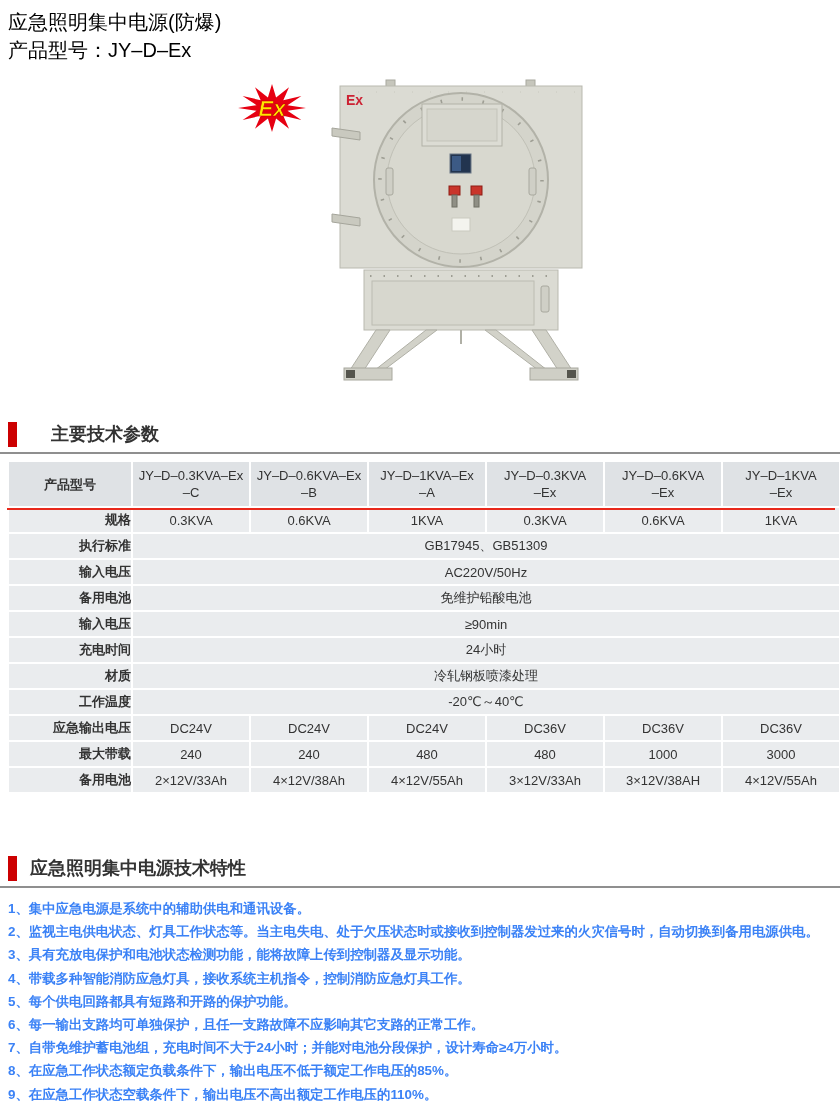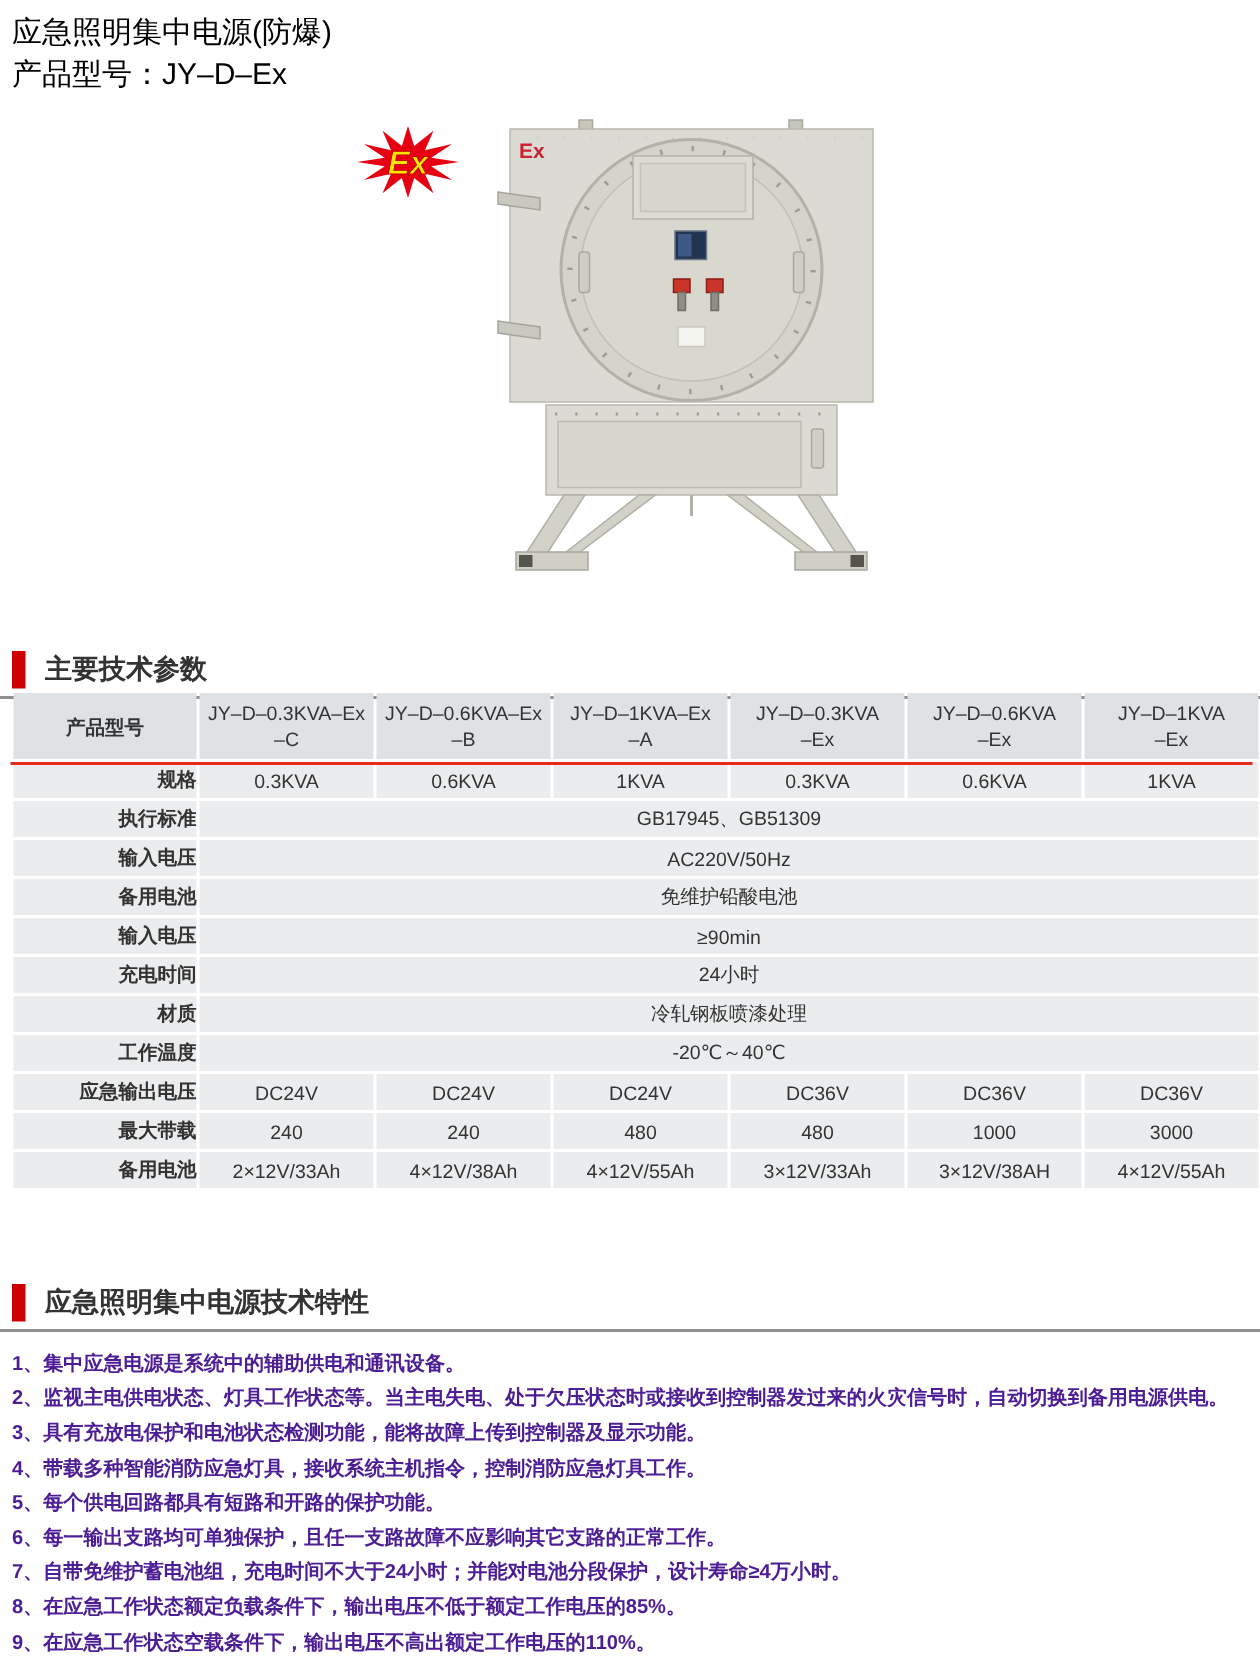--- a/index.html
+++ b/index.html
@@ -14,37 +14,37 @@
   
   .figure { position:absolute; left:0; top:72px; width:840px; height:330px; }
   .badge { position:absolute; left:234px; top:8px; width:76px; height:56px; }
   .cabinet { position:absolute; left:330px; top:6px; width:262px; height:304px; }
 
   
   .section { position:absolute; left:0; width:840px; height:34px;
              border-bottom:2px solid #8f8f8f; display:flex; align-items:center; }
   .section .redbar { width:9px; height:25px; background:#cc0001; margin:0 13px 4px 8px; }
   .section h2 { font-size:18px; font-weight:600; color:#333; padding-bottom:4px; }
-  .section-specs { top:432px; }
+  .section-specs { top:420px;gap:21px; }
   .section-features { top:854px; }
 
   
   .tablewrap { position:absolute; left:7px; top:460px; width:828px; }
   table.spec { border-collapse:separate; border-spacing:2px; table-layout:fixed; width:828px; }
   table.spec th, table.spec td { background:#eaecee; font-size:13px; text-align:center;
                                  vertical-align:middle; font-weight:normal; color:#333; }
   table.spec thead th { background:#dfe2e5; height:44px; line-height:17px; }
   table.spec thead th.corner { font-weight:bold; }
   table.spec tbody td { height:24px; }
   table.spec td.rowlabel { text-align:right; padding-left:17px; font-weight:600; }
   .red-rule { position:absolute; left:0; top:48px; width:828px; height:2px; background:#e8291c; }
 
   
   .features { position:absolute; left:8px; top:897px; width:828px; list-style:none; }
-  .features li { font-size:13.4px; line-height:23.2px; font-weight:bold; color:#4c1d95;
+  .features li { font-size:13.4px; line-height:23.2px; font-weight:bold; color:#3b82f6;
                  white-space:nowrap; }
 </style>
 </head>
 <body>
 
 <div class="page">
 
   <h1 class="page-title">
     <span>应急照明集中电源(防爆)</span><br>
     <span>产品型号：JY–D–Ex</span>

